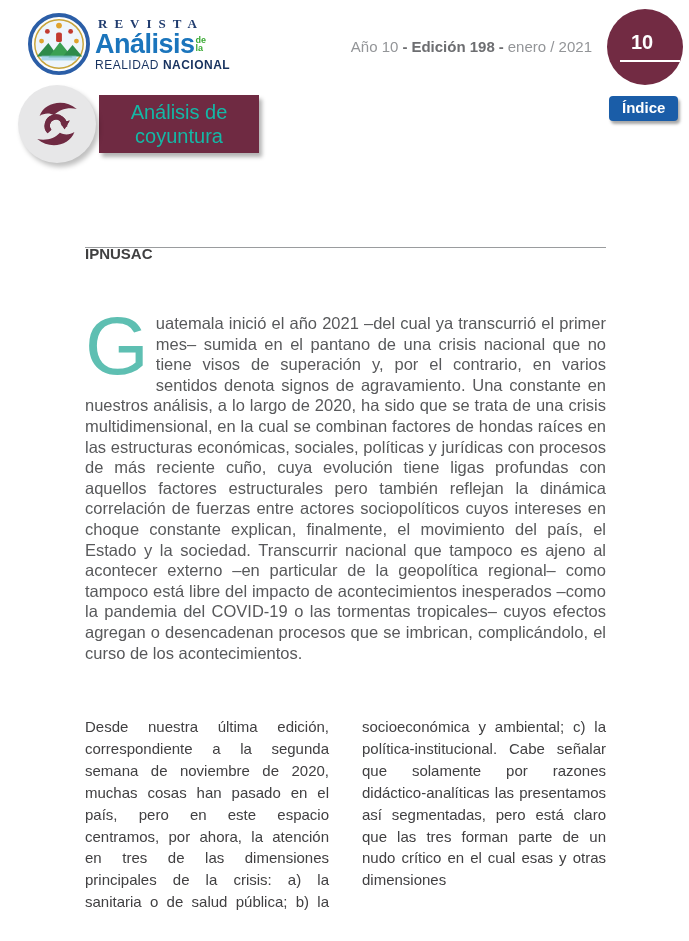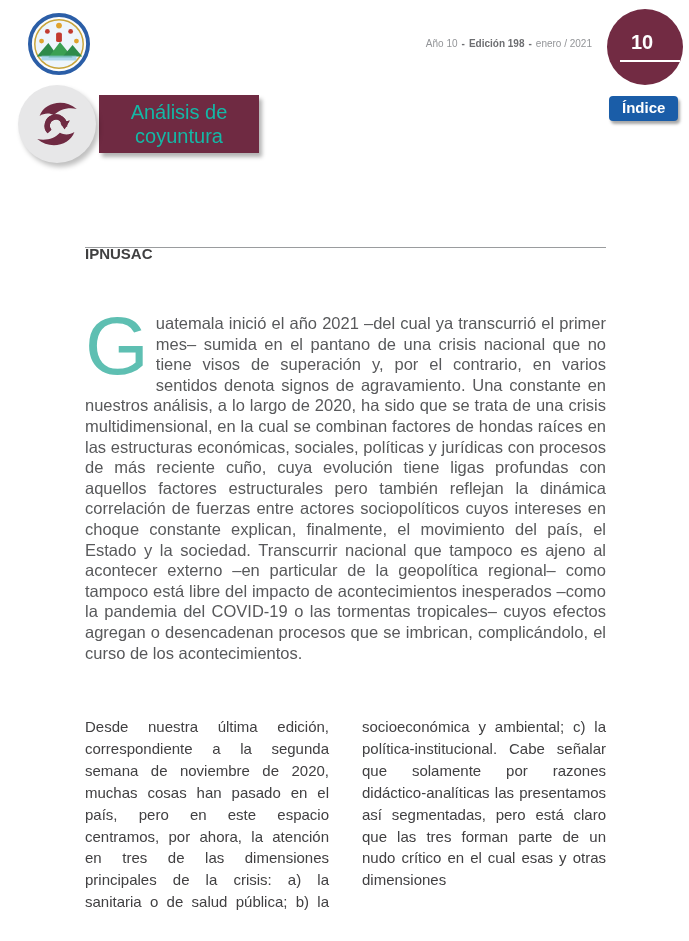--- a/index.html
+++ b/index.html
@@ -20,21 +20,21 @@
     font-family:"Liberation Serif", serif;
     font-size:13px; font-weight:bold; letter-spacing:7px;
     color:#1f3b6e; margin-left:3px;
   }
   .logo-analisis-row { display:flex; align-items:flex-start; margin-top:1px; }
   .logo-analisis { font-size:27px; font-weight:bold; color:#1b75bc; letter-spacing:-0.5px; }
   .logo-dela { display:flex; flex-direction:column; font-size:9px; font-weight:bold; color:#3baa35; line-height:8px; margin-top:5px; margin-left:1px; }
   .logo-realidad { font-size:12px; color:#17325f; letter-spacing:0.5px; margin-top:1px; }
   .logo-realidad .nac { font-weight:bold; }
 
-  .edition { position:absolute; top:38px; right:97px; font-size:10px; color:#939598; white-space:nowrap; }
+  .edition { position:absolute; top:38px; right:97px; font-size:15px; color:#939598; white-space:nowrap; }
   .edition b { color:#6d6e71; }
   .edition .sep { color:#6d6e71; font-weight:bold; padding:0 4px; }
 
   .page-circle {
     position:absolute; left:607px; top:9px; width:76px; height:76px;
     border-radius:50%; background:#722b43;
   }
   .page-circle .pagenum {
     position:absolute; left:24px; top:22px;
     color:#ffffff; font-weight:bold; font-size:20px;
@@ -106,20 +106,34 @@
       <path d="M21 46 L33 30 L46 46 Z" fill="#3aa052"></path>
       <path d="M36 45 L46 33 L56 45 Z" fill="#2e8b4a"></path>
       <rect x="14" y="44" width="36" height="5" fill="#8fcbe3" opacity="0.7"></rect>
       <circle cx="32" cy="13" r="3" fill="#e0a32e"></circle>
       <circle cx="20" cy="19" r="2.5" fill="#c23a2f"></circle>
       <circle cx="44" cy="19" r="2.5" fill="#c23a2f"></circle>
       <circle cx="14" cy="29" r="2.5" fill="#e0a32e"></circle>
       <circle cx="50" cy="29" r="2.5" fill="#e0a32e"></circle>
       <rect x="29" y="20" width="6" height="10" rx="2" fill="#c23a2f"></rect>
     </svg>
+    <div class="logo-text">
+      <div class="logo-revista">REVISTA</div>
+      <div class="logo-analisis-row">
+        <span class="logo-analisis">Análisis</span>
+        <span class="logo-dela">
+          <span>de</span>
+          <span>la</span>
+        </span>
+      </div>
+      <div class="logo-realidad">
+        <span>REALIDAD</span>
+        <span class="nac">NACIONAL</span>
+      </div>
+    </div>
   </div>
 
   <div class="edition">
     <span>Año 10</span><span class="sep">-</span><b>Edición 198</b><span class="sep">-</span><span>enero / 2021</span>
   </div>
 
   <div class="page-circle">
     <span class="pagenum">10</span>
     <span class="pageline"></span>
   </div>

